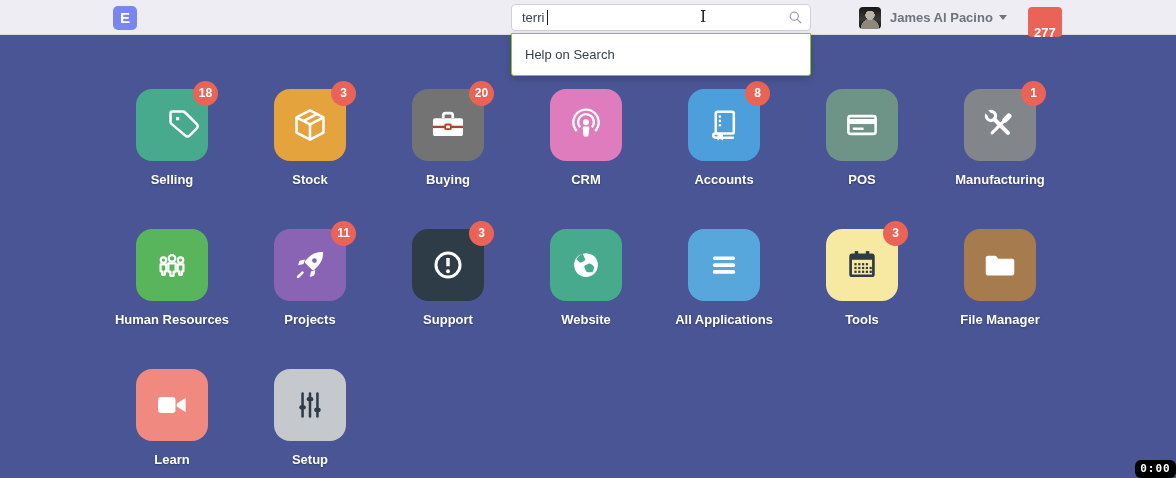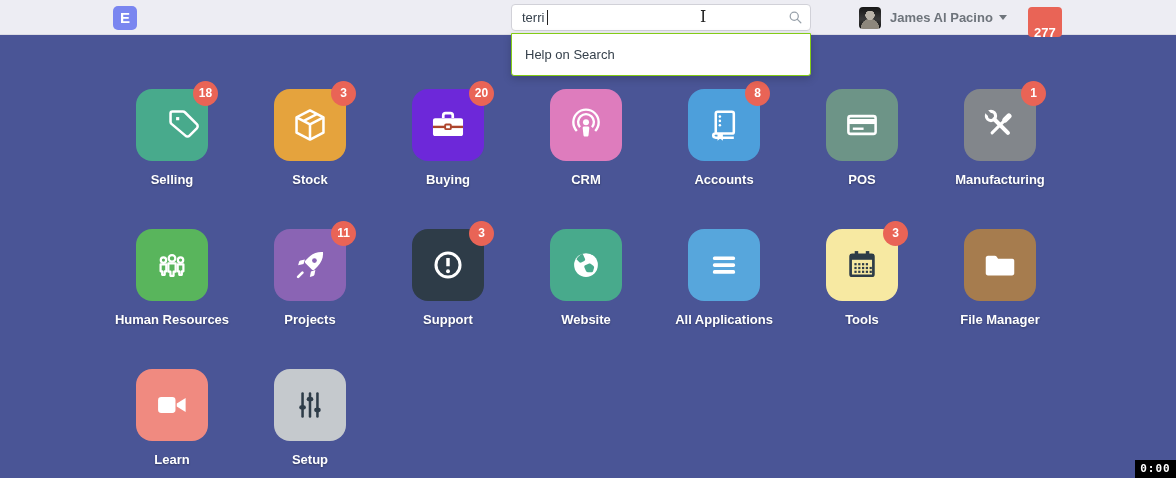--- a/index.html
+++ b/index.html
@@ -89,20 +89,21 @@
     margin-top:11px; font-size:13px; font-weight:bold; color:#fff;
     text-shadow:0 1px 2px rgba(0,0,0,.35); cursor:pointer;
   }
 
   
   .timer {
     position:absolute; right:0; bottom:0; width:41px; height:18px;
     background:#000; color:#fff; font-family:"DejaVu Sans Mono",monospace;
     font-size:11px; font-weight:bold; text-align:center; line-height:18px;
     letter-spacing:1px;
+    border-radius:6px;
   }
   .hidden-defs { position:absolute; width:0; height:0; overflow:hidden; }
 </style>
 </head>
 <body>
 
 <svg class="hidden-defs" xmlns="http://www.w3.org/2000/svg">
   <symbol id="tag-icon" viewBox="0 0 24 24">
     <path d="M3.5 4.7c0-.7.5-1.2 1.2-1.2h6.6c.5 0 1 .2 1.4.6l7.4 7.4c.7.7.7 1.9 0 2.6l-4.6 4.6c-.7.7-1.9.7-2.6 0L4.1 11.3c-.4-.4-.6-.9-.6-1.4V4.7z" fill="none" stroke="currentColor" stroke-width="1.6" stroke-linejoin="round"></path>
     <rect x="7" y="7" width="2" height="2" fill="currentColor"></rect>
@@ -263,21 +264,21 @@
     <div class="tile" style="background: rgb(229, 163, 61); --tile: #E5A33D; color: rgb(255, 255, 255);">
       <svg class="glyph">
           <use href="#box-icon"></use>
         </svg>
       <span class="app-badge">3</span>
     </div>
     <div class="app-label">Stock</div>
   </div>
 
   <div class="app">
-    <div class="tile" style="background: #6d28d9; --tile: #AD452C; color: rgb(255, 255, 255);">
+    <div class="tile" style="background: #737373; --tile: #AD452C; color: rgb(255, 255, 255);">
       <svg class="glyph">
           <use href="#briefcase-icon"></use>
         </svg>
       <span class="app-badge">20</span>
     </div>
     <div class="app-label">Buying</div>
   </div>
 
   <div class="app">
     <div class="tile" style="background: rgb(222, 124, 189); --tile: #DE7CBD; color: rgb(255, 255, 255);">

